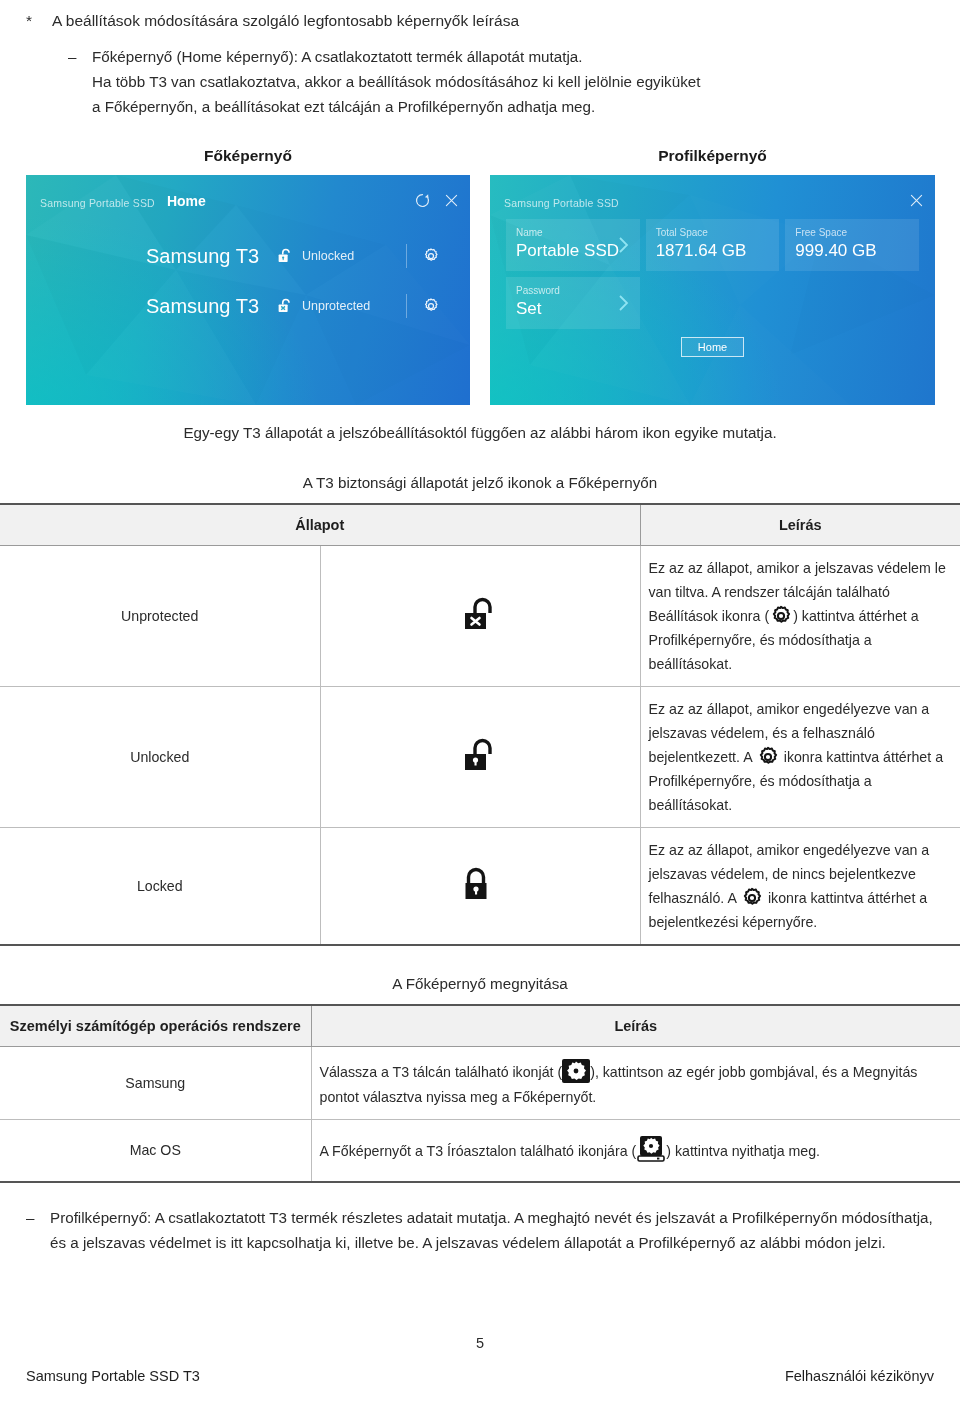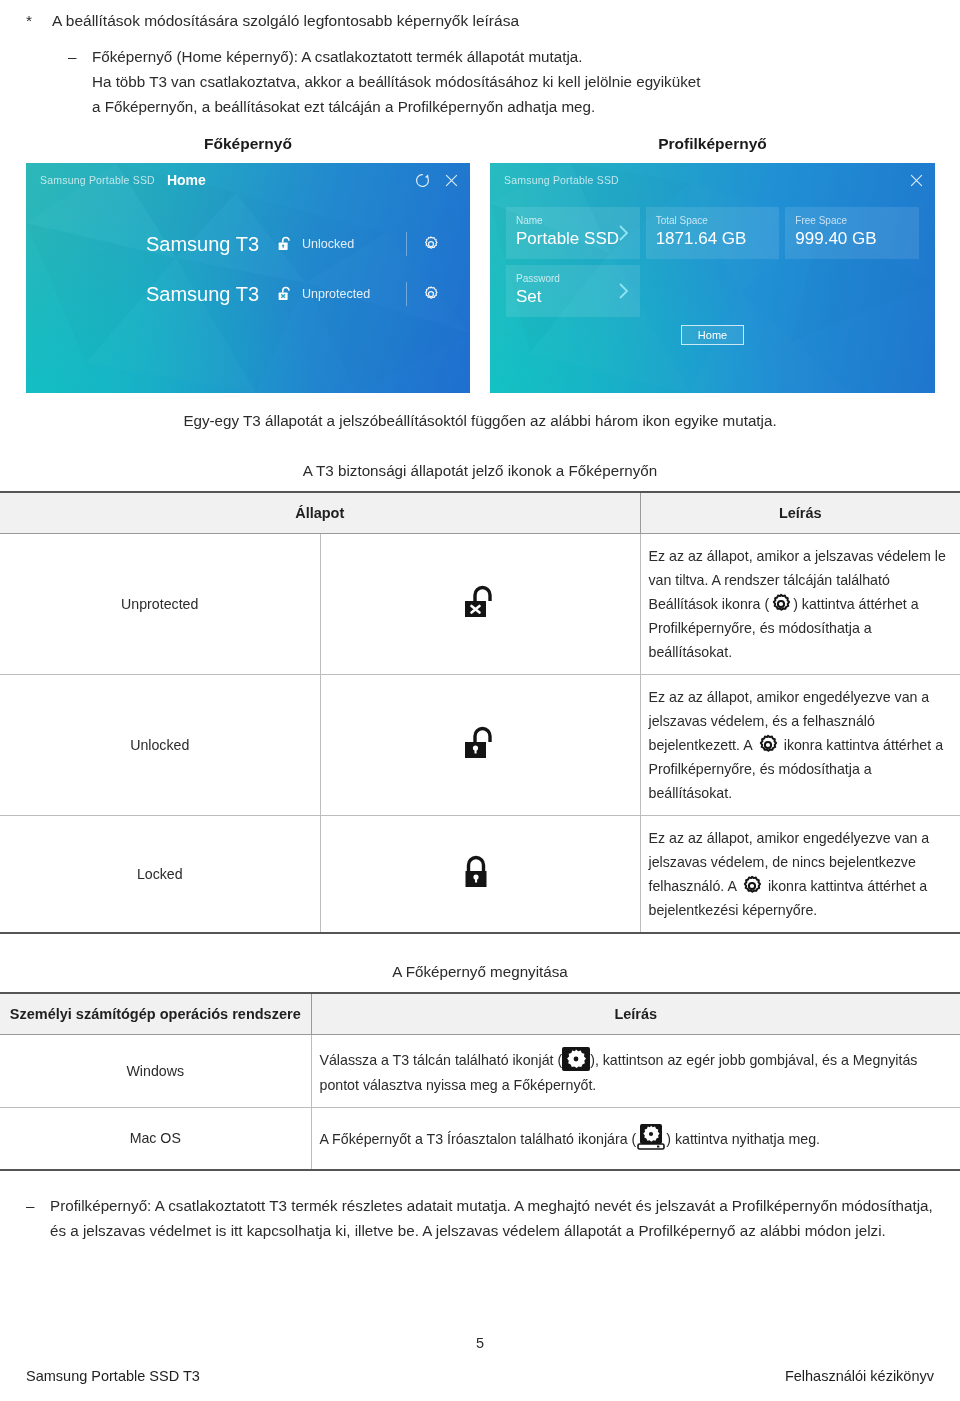--- a/index.html
+++ b/index.html
@@ -27,21 +27,21 @@
     display: flex; align-items: flex-start;
     font-size: 15.2px; line-height: 25px;
     margin: 0 0 0 42px;
   }
   .bullet-l2 .mark { width: 24px; flex: 0 0 24px; }
   .bullet-l2 .body { flex: 1; }
 
   
   .shots {
     position: relative;
-    margin-top: 16px;
+    margin-top: 28px;
     height: 258px;
   }
   .shot-title {
     position: absolute; top: 0;
     font-size: 15.5px; font-weight: bold; color: #1a1a1a;
     text-align: center;
   }
   .shot-title.left  { left: 26px;  width: 444px; }
   .shot-title.right { left: 490px; width: 445px; }
 
@@ -61,21 +61,21 @@
     left: 490px; width: 445px;
     background:
       radial-gradient(120% 150% at 0% 100%, rgba(0,205,195,.50) 0%, rgba(0,205,195,0) 55%),
       linear-gradient(100deg, #27bcc0 0%, #22a8c8 28%, #2090d4 60%, #1f76cd 100%);
   }
   
   .facets { position:absolute; inset:0; opacity:.22; pointer-events:none; }
 
   .shot-bar {
     position: relative; height: 34px;
-    display: flex; align-items: center;
+    display: flex; align-items: flex-end;
     padding: 0 10px 0 14px;
   }
   .brandname { font-size: 10.5px; color: rgba(255,255,255,.70); letter-spacing: .2px; }
   .homeword { font-size: 14px; font-weight: bold; margin-left: 12px; color:#fff; }
   .bar-actions { margin-left: auto; display: flex; align-items: center; gap: 12px; }
   .ic-refresh, .ic-close { width: 17px; height: 17px; opacity:.85; }
 
   .dev-list { padding: 22px 0 0 0; }
   .dev-row { display:flex; align-items:center; height: 50px; padding-left: 120px; }
   .dev-name { font-size: 20px; color: #fff; width: 118px; }
@@ -372,21 +372,21 @@
 
 <table class="doc">
   <thead>
     <tr>
       <th class="hdr-state" style="width:311px">Személyi számítógép operációs rendszere</th>
       <th>Leírás</th>
     </tr>
   </thead>
   <tbody>
     <tr>
-      <td class="col-os" style="height:72px">Windows</td>
+      <td class="col-os" style="height:72px">Samsung</td>
       <td class="col-desc2">
         <span>Válassza a T3 tálcán található ikonját (</span><svg class="tray-ico" viewBox="0 0 28 28">
             <rect x="0" y="2" width="28" height="24" rx="2" fill="#141414"></rect>
             <g fill="#ffffff">
               <circle cx="14" cy="14" r="3.4"></circle>
               <path d="M14 4.6 l2.2 1.6 2.6-.8 1 2.5 2.6 .9 -.4 2.7 2 2 -1.7 2.2 .6 2.6 -2.5 1.1 -1.1 2.5 -2.6 -.5 -2.2 1.7 -2.1 -1.7 -2.6 .5 -1.1 -2.5 -2.5 -1.1 .6 -2.6 -1.7 -2.2 2 -2 -.4 -2.7 2.6 -.9 1 -2.5 2.6 .8 z"></path>
             </g>
             <circle cx="14" cy="14" r="2.4" fill="#141414"></circle>
           </svg><span>), kattintson az egér jobb gombjával, és a Megnyitás pontot választva nyissa meg a Főképernyőt.</span>
       </td>

